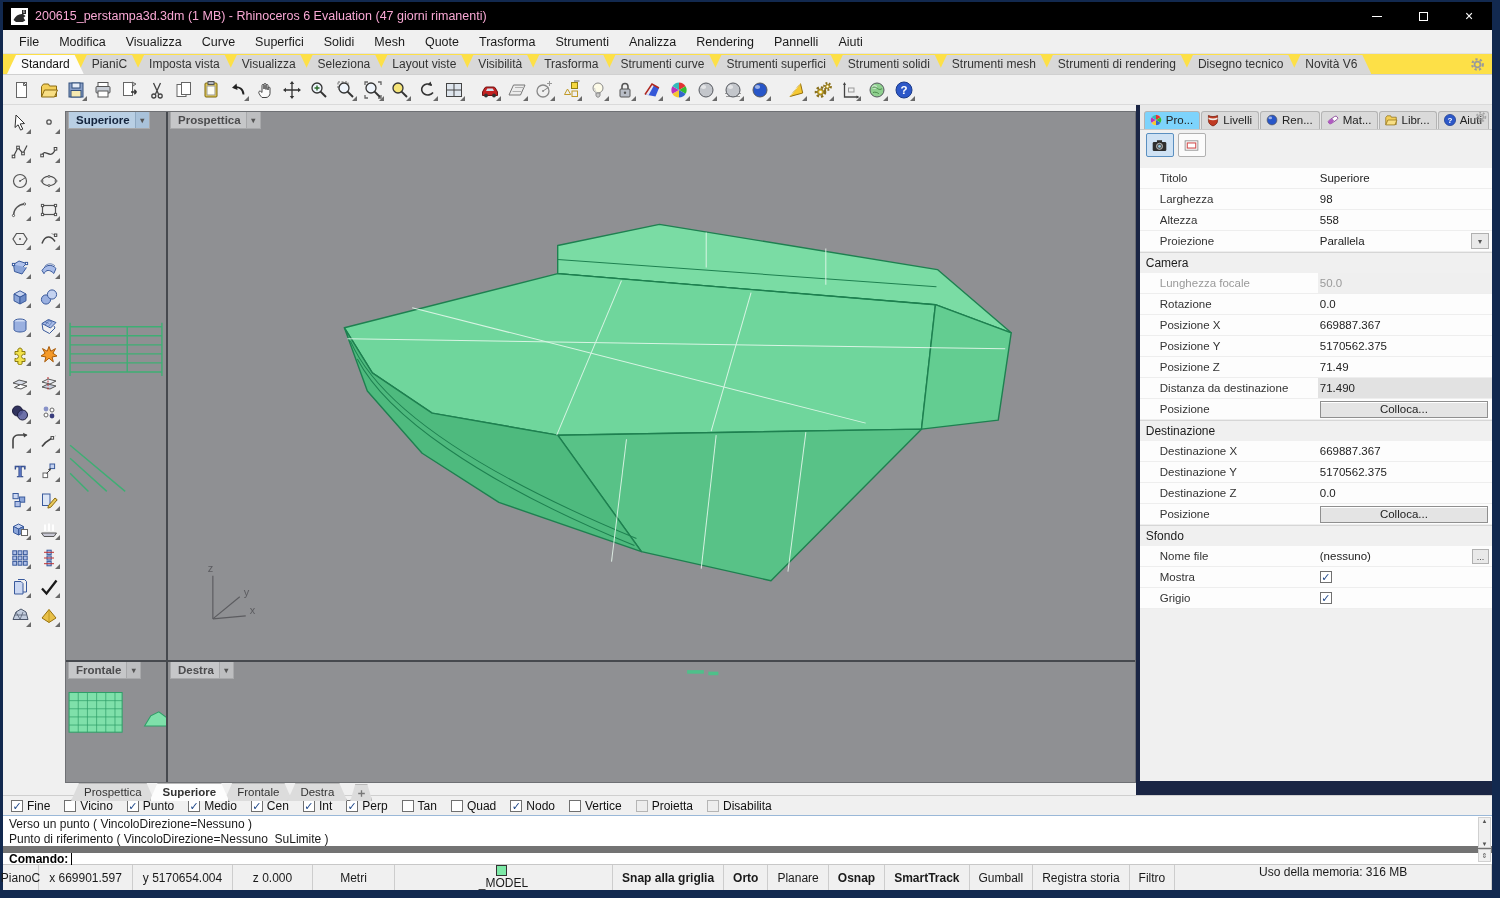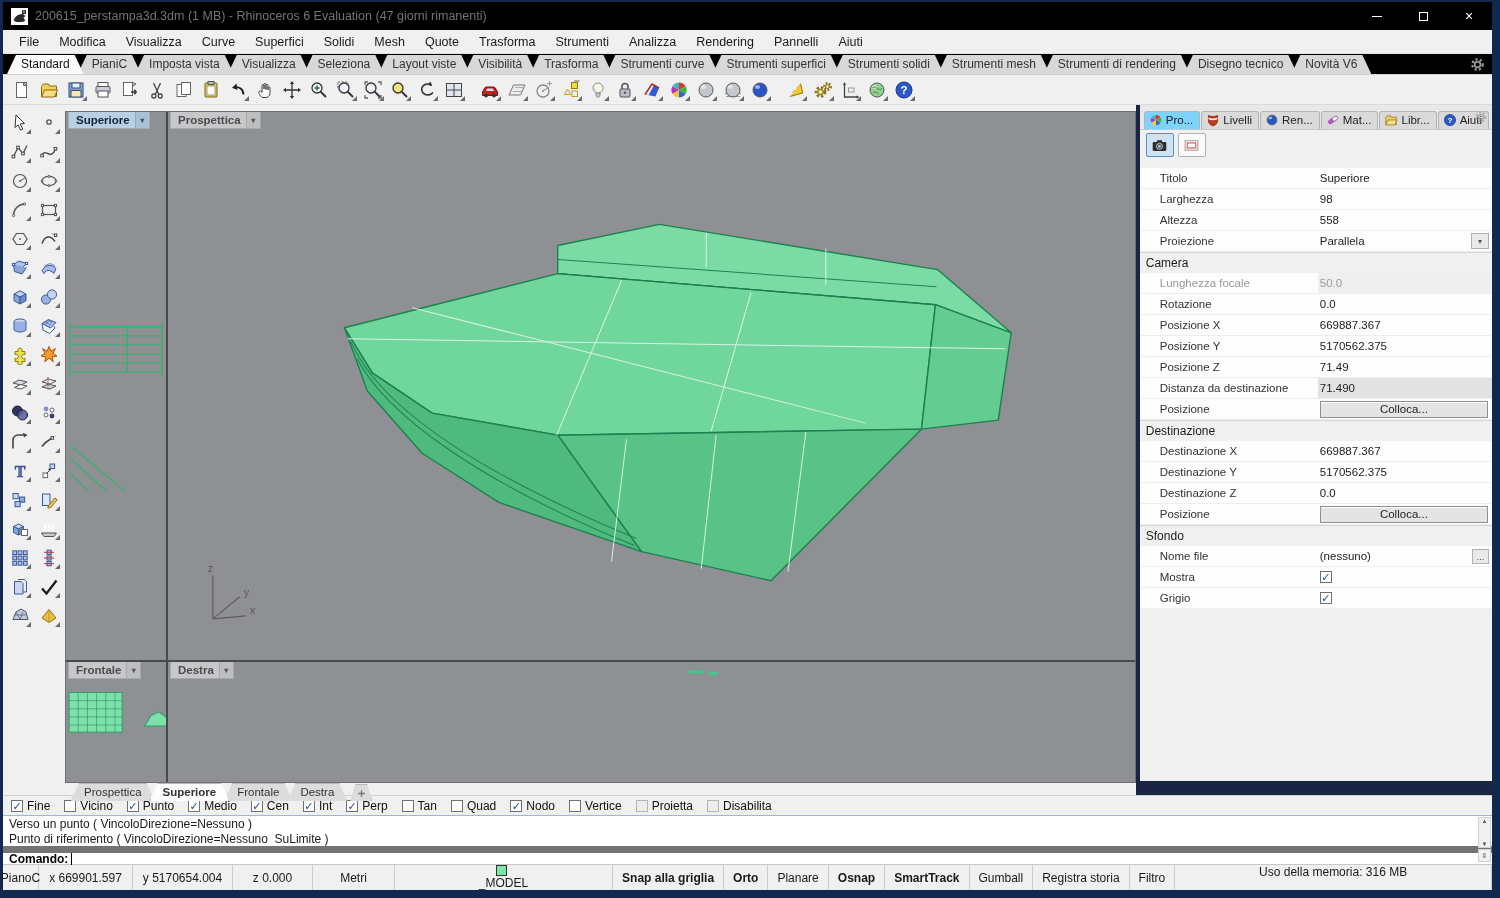--- a/index.html
+++ b/index.html
@@ -2,30 +2,30 @@
 <html><head>
 <meta charset="utf-8">
 <style>
   html,body{margin:0;padding:0;background:#333;}
   *{box-sizing:border-box;}
   .window{position:relative;width:1500px;height:898px;background:#12294f;font-family:"Liberation Sans",sans-serif;overflow:hidden;}
   .frame{position:absolute;left:3px;top:2px;width:1489px;height:888px;display:flex;flex-direction:column;background:#f0f0f0;}
   
   .titlebar{height:28px;background:#000;color:#fff;display:flex;align-items:center;flex:0 0 28px;}
   .appicon{width:17px;height:17px;margin:0 7px 0 8px;flex:0 0 auto;}
-  .title-text{font-size:12.5px;color:#737373;flex:1;white-space:nowrap;overflow:hidden;}
+  .title-text{font-size:12.5px;color:#f9a8d4;flex:1;white-space:nowrap;overflow:hidden;}
   .wcontrols{display:flex;height:100%;}
   .wbtn{width:46px;height:100%;display:flex;align-items:center;justify-content:center;color:#fff;font-size:14px;cursor:default;}
   .wbtn .maxbox{display:inline-block;width:9px;height:9px;border:1px solid #fff;}
   .wbtn .minbar{display:inline-block;width:10px;height:0;border-bottom:1px solid #fff;}
   
   .menubar{height:24px;background:#f0f0f0;display:flex;align-items:center;padding-left:6px;flex:0 0 24px;border-bottom:1px solid #e2e2e2;}
   .menu-item{font-size:12.5px;color:#1a1a1a;padding:3px 10px;cursor:default;}
   
-  .ribbon{height:21px;background:#000000;display:flex;align-items:flex-end;padding-left:4px;flex:0 0 21px;position:relative;border-bottom:1px solid #d0d0d0;}
+  .ribbon{height:21px;background:#fde047;display:flex;align-items:flex-end;padding-left:4px;flex:0 0 21px;position:relative;border-bottom:1px solid #d0d0d0;}
   .rtab{font-size:12px;color:#333;background:#d8d8d8;padding:2px 14px 3px 14px;margin-right:-6px;clip-path:polygon(9px 0,calc(100% - 9px) 0,100% 100%,0 100%);cursor:default;white-space:nowrap;}
   .rtab.active{background:#fbfbfb;color:#111;z-index:3;position:relative;}
   .ribbon-gear{position:absolute;right:6px;top:2px;width:17px;height:17px;}
   
   .toolbar{height:30px;background:#f0f0f0;display:flex;align-items:center;padding-left:6px;flex:0 0 30px;border-bottom:1px solid #dadada;}
   .tbtn{width:26px;height:26px;position:relative;display:flex;align-items:center;justify-content:center;margin-right:1px;border:1px solid transparent;border-radius:2px;}
   .tbtn svg{width:20px;height:20px;}
   .tbtn.gap{margin-left:9px;}
   .fly{position:absolute;right:1px;bottom:1px;width:0;height:0;border-left:5px solid transparent;border-bottom:5px solid #6a6a6a;}
   

